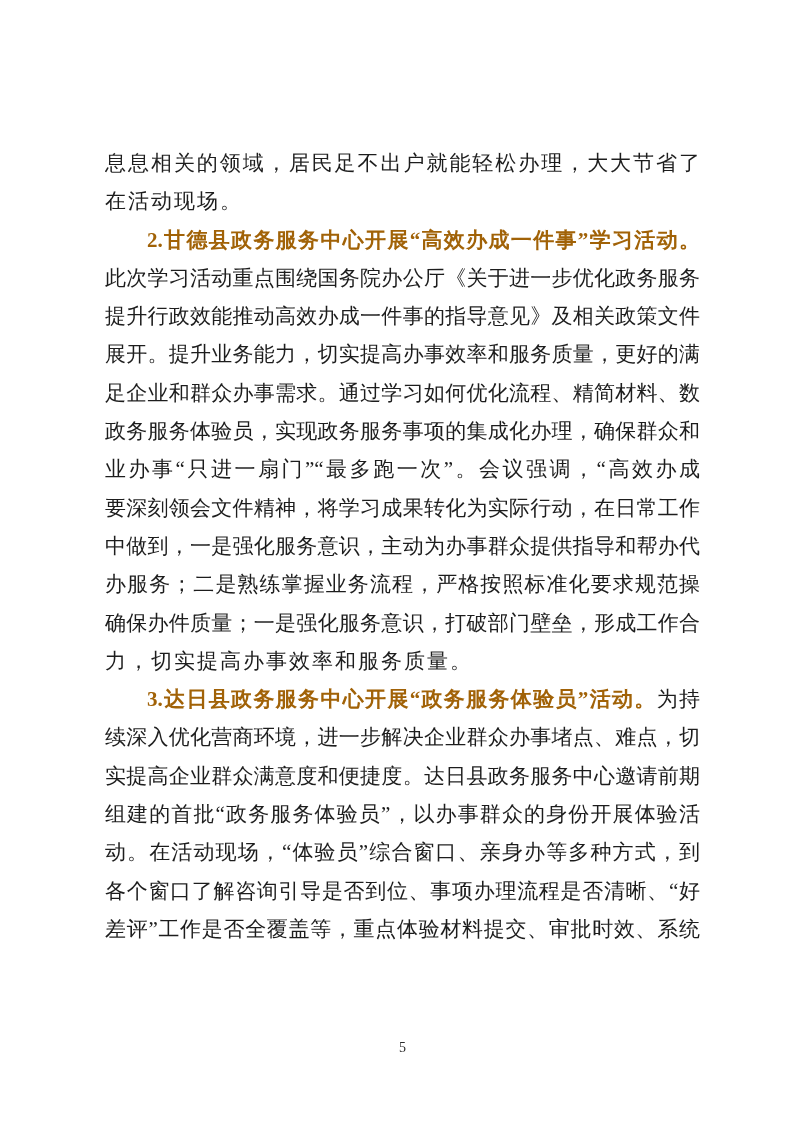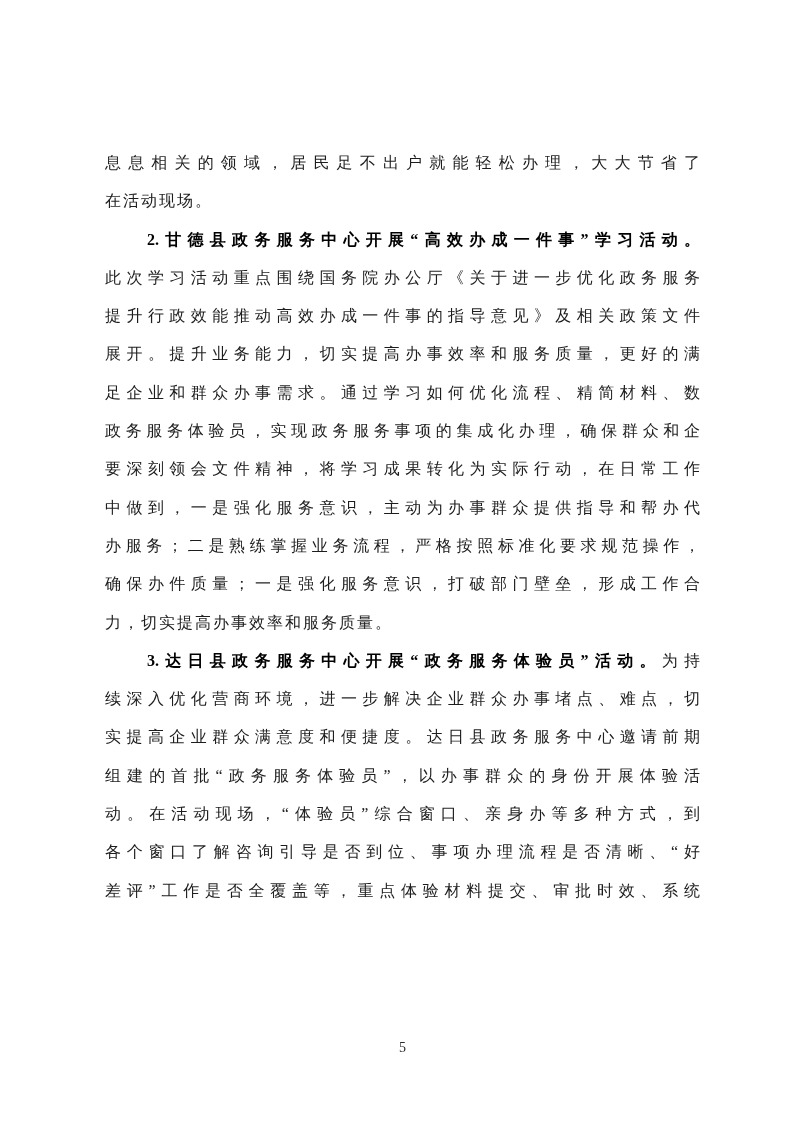--- a/index.html
+++ b/index.html
@@ -19,39 +19,39 @@
   }
   .content {
     position: absolute;
     left: 105px;
     top: 144px;
     width: 595px;
   }
   .line {
     height: 38.3px;
     line-height: 38.3px;
-    font-size: 16px;
+    font-size: 21px;
     overflow: hidden;
     text-align: left;
     letter-spacing: 0;
     white-space: normal;
   }
   .line.fill {
     text-align: justify;
     text-align-last: justify;
   }
   .line.short {
     letter-spacing: 2px;
   }
   .line.indent {
     text-indent: 42px;
   }
   .seg-bold {
     font-weight: bold;
-    color: #000000;
+    color: #a16207;
   }
   .footer {
     position: absolute;
     left: 105px;
     width: 595px;
     top: 1037px;
     height: 22px;
     line-height: 22px;
     text-align: center;
     font-size: 14px;
@@ -64,20 +64,21 @@
 <div class="page">
   <div class="content" id="document-body">
       <div class="line fill"><span class="seg-normal">息息相关的领域，居民足不出户就能轻松办理，大大节省了</span></div>
       <div class="line short"><span class="seg-normal">在活动现场。</span></div>
       <div class="line fill indent"><span class="seg-bold">2.甘德县政务服务中心开展“高效办成一件事”学习活动。</span></div>
       <div class="line fill"><span class="seg-normal">此次学习活动重点围绕国务院办公厅《关于进一步优化政务服务</span></div>
       <div class="line fill"><span class="seg-normal">提升行政效能推动高效办成一件事的指导意见》及相关政策文件</span></div>
       <div class="line fill"><span class="seg-normal">展开。提升业务能力，切实提高办事效率和服务质量，更好的满</span></div>
       <div class="line fill"><span class="seg-normal">足企业和群众办事需求。通过学习如何优化流程、精简材料、数</span></div>
       <div class="line fill"><span class="seg-normal">政务服务体验员，实现政务服务事项的集成化办理，确保群众和企</span></div>
+      <div class="line fill"><span class="seg-normal">业办事“只进一扇门”“最多跑一次”。会议强调，“高效办成</span></div>
       <div class="line fill"><span class="seg-normal">要深刻领会文件精神，将学习成果转化为实际行动，在日常工作</span></div>
       <div class="line fill"><span class="seg-normal">中做到，一是强化服务意识，主动为办事群众提供指导和帮办代</span></div>
       <div class="line fill"><span class="seg-normal">办服务；二是熟练掌握业务流程，严格按照标准化要求规范操作，</span></div>
       <div class="line fill"><span class="seg-normal">确保办件质量；一是强化服务意识，打破部门壁垒，形成工作合</span></div>
       <div class="line short"><span class="seg-normal">力，切实提高办事效率和服务质量。</span></div>
       <div class="line fill indent"><span class="seg-bold">3.达日县政务服务中心开展“政务服务体验员”活动。</span><span class="seg-normal">为持</span></div>
       <div class="line fill"><span class="seg-normal">续深入优化营商环境，进一步解决企业群众办事堵点、难点，切</span></div>
       <div class="line fill"><span class="seg-normal">实提高企业群众满意度和便捷度。达日县政务服务中心邀请前期</span></div>
       <div class="line fill"><span class="seg-normal">组建的首批“政务服务体验员”，以办事群众的身份开展体验活</span></div>
       <div class="line fill"><span class="seg-normal">动。在活动现场，“体验员”综合窗口、亲身办等多种方式，到</span></div>

